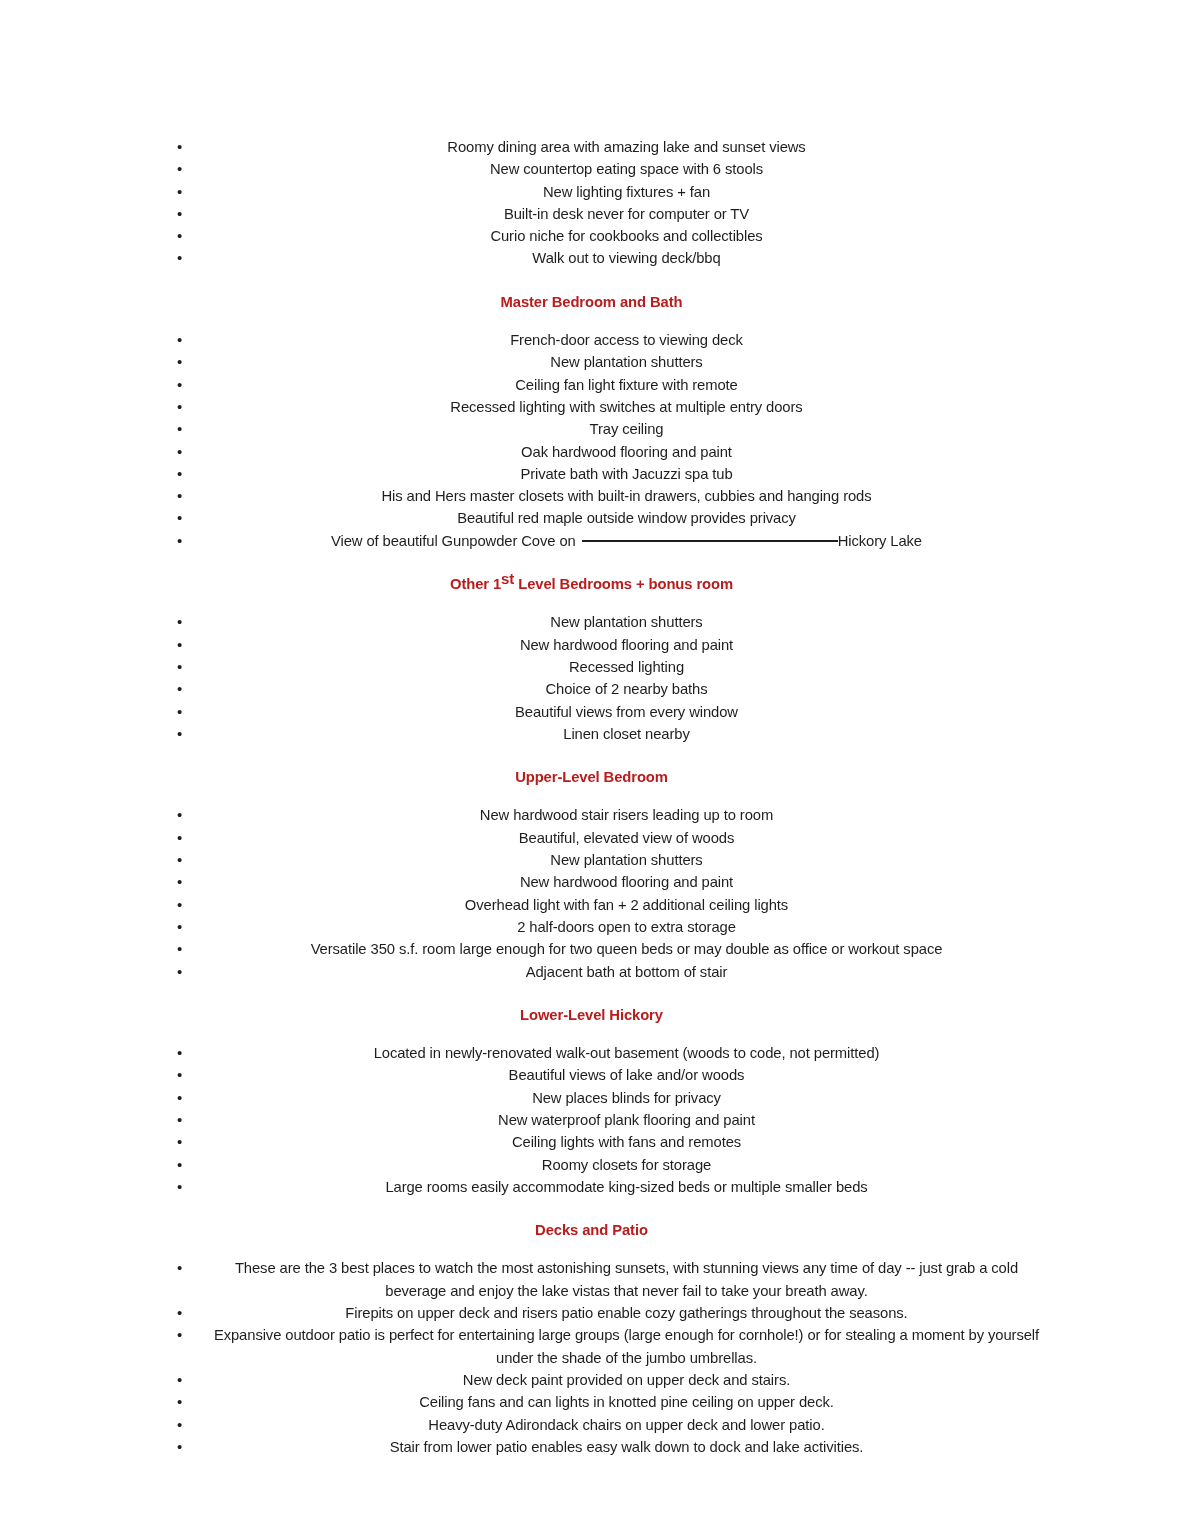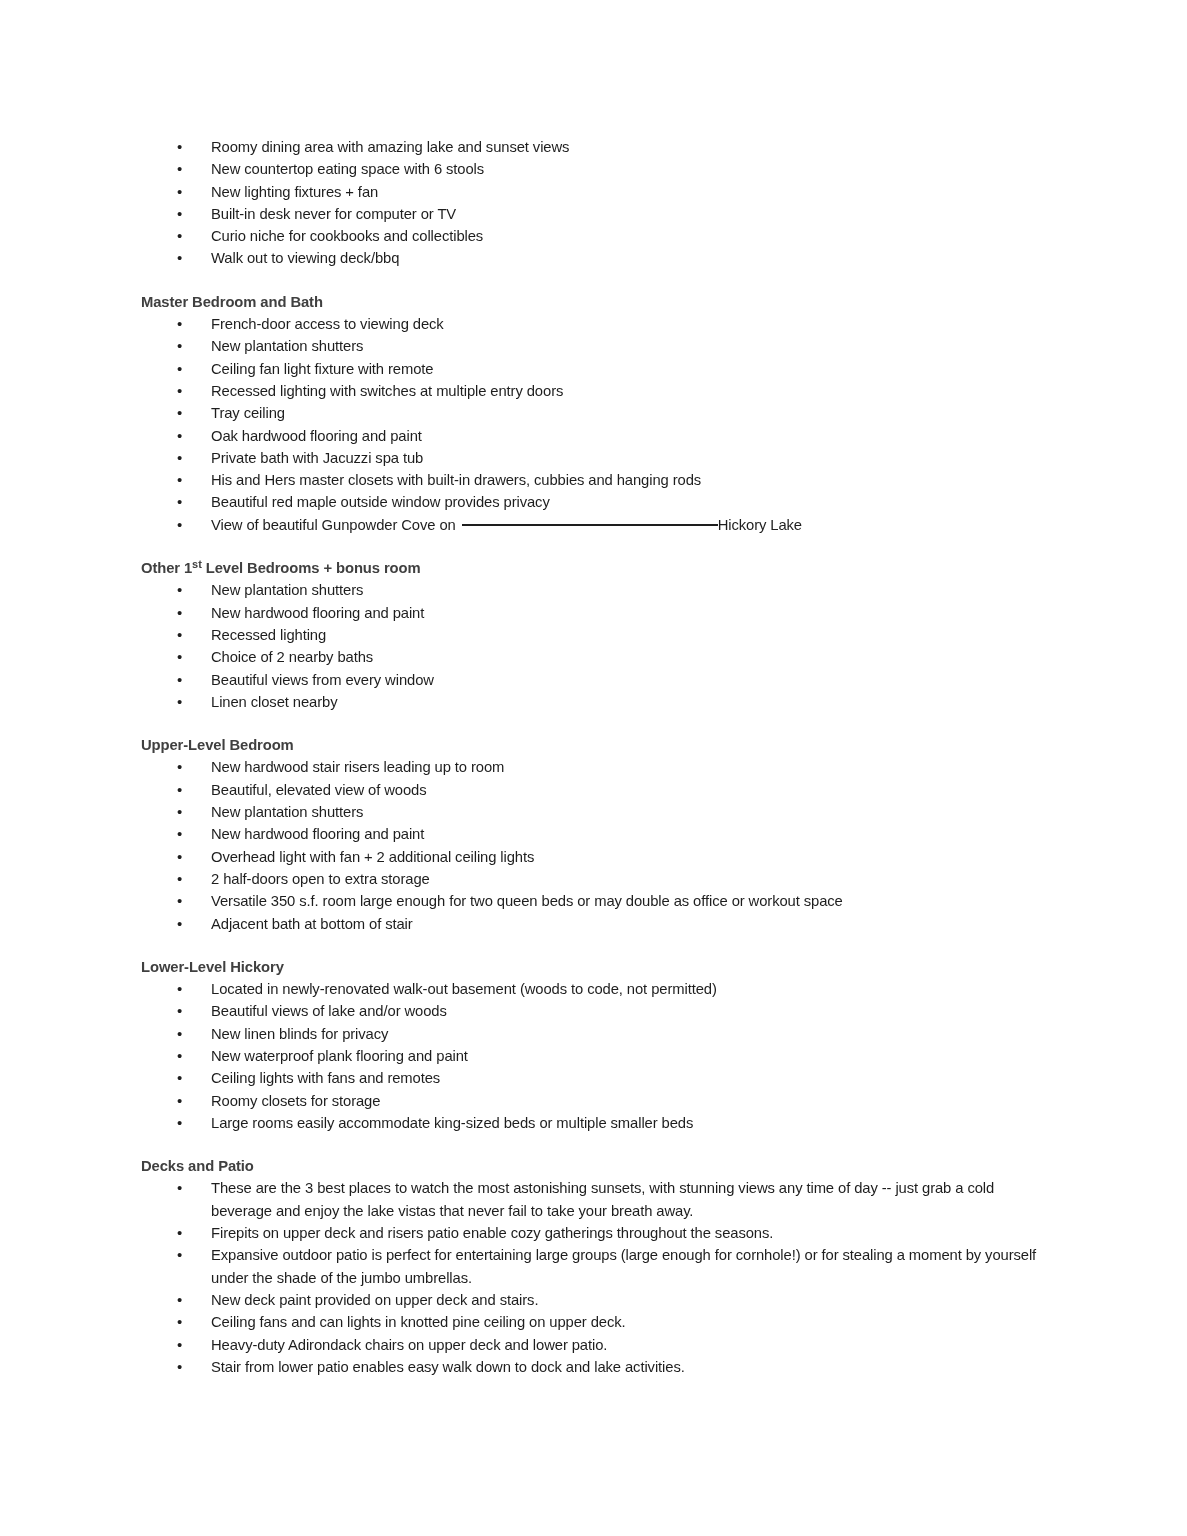--- a/index.html
+++ b/index.html
@@ -13,20 +13,21 @@
     height: 1536px;
     box-sizing: border-box;
     background: #ffffff;
     color: #1e1e1e;
     font-family: "Liberation Sans", "DejaVu Sans", sans-serif;
     font-size: 14.8px;
     line-height: 22.3px;
     letter-spacing: -0.1px;
     padding: 136px 145px 0 141px;
     overflow: hidden;
+    text-align: center;
   }
   ul.blist {
     list-style: none;
     margin: 0;
     padding: 0;
   }
   ul.blist li {
     position: relative;
     padding-left: 70px;
   }
@@ -34,29 +35,29 @@
     content: "\2022";
     position: absolute;
     left: 36px;
     top: 0;
     font-size: 15px;
   }
   section.doc-section {
     margin-top: 21px;
   }
   h2.heading {
-    margin: 0;
+    margin: 16px;
     padding: 0;
     font-size: 14.8px;
     line-height: 22.3px;
     font-weight: bold;
-    color: #404040;
+    color: #b91c1c;
   }
   h2.heading sup {
-    font-size: 11px;
+    font-size: 15px;
     line-height: 0;
     vertical-align: 5px;
   }
   .dash-line {
     display: inline-block;
     width: 256px;
     height: 2px;
     background: #1e1e1e;
     vertical-align: 4px;
     margin-left: 6px;
@@ -116,21 +117,21 @@
       <li>Versatile 350 s.f. room large enough for two queen beds or may double as office or workout space</li>
       <li>Adjacent bath at bottom of stair</li>
     </ul>
   </section>
 
   <section class="doc-section">
     <h2 class="heading">Lower-Level Hickory</h2>
     <ul class="blist">
       <li>Located in newly-renovated walk-out basement (woods to code, not permitted)</li>
       <li>Beautiful views of lake and/or woods</li>
-      <li>New linen blinds for privacy</li>
+      <li>New places blinds for privacy</li>
       <li>New waterproof plank flooring and paint</li>
       <li>Ceiling lights with fans and remotes</li>
       <li>Roomy closets for storage</li>
       <li>Large rooms easily accommodate king-sized beds or multiple smaller beds</li>
     </ul>
   </section>
 
   <section class="doc-section">
     <h2 class="heading">Decks and Patio</h2>
     <ul class="blist">

